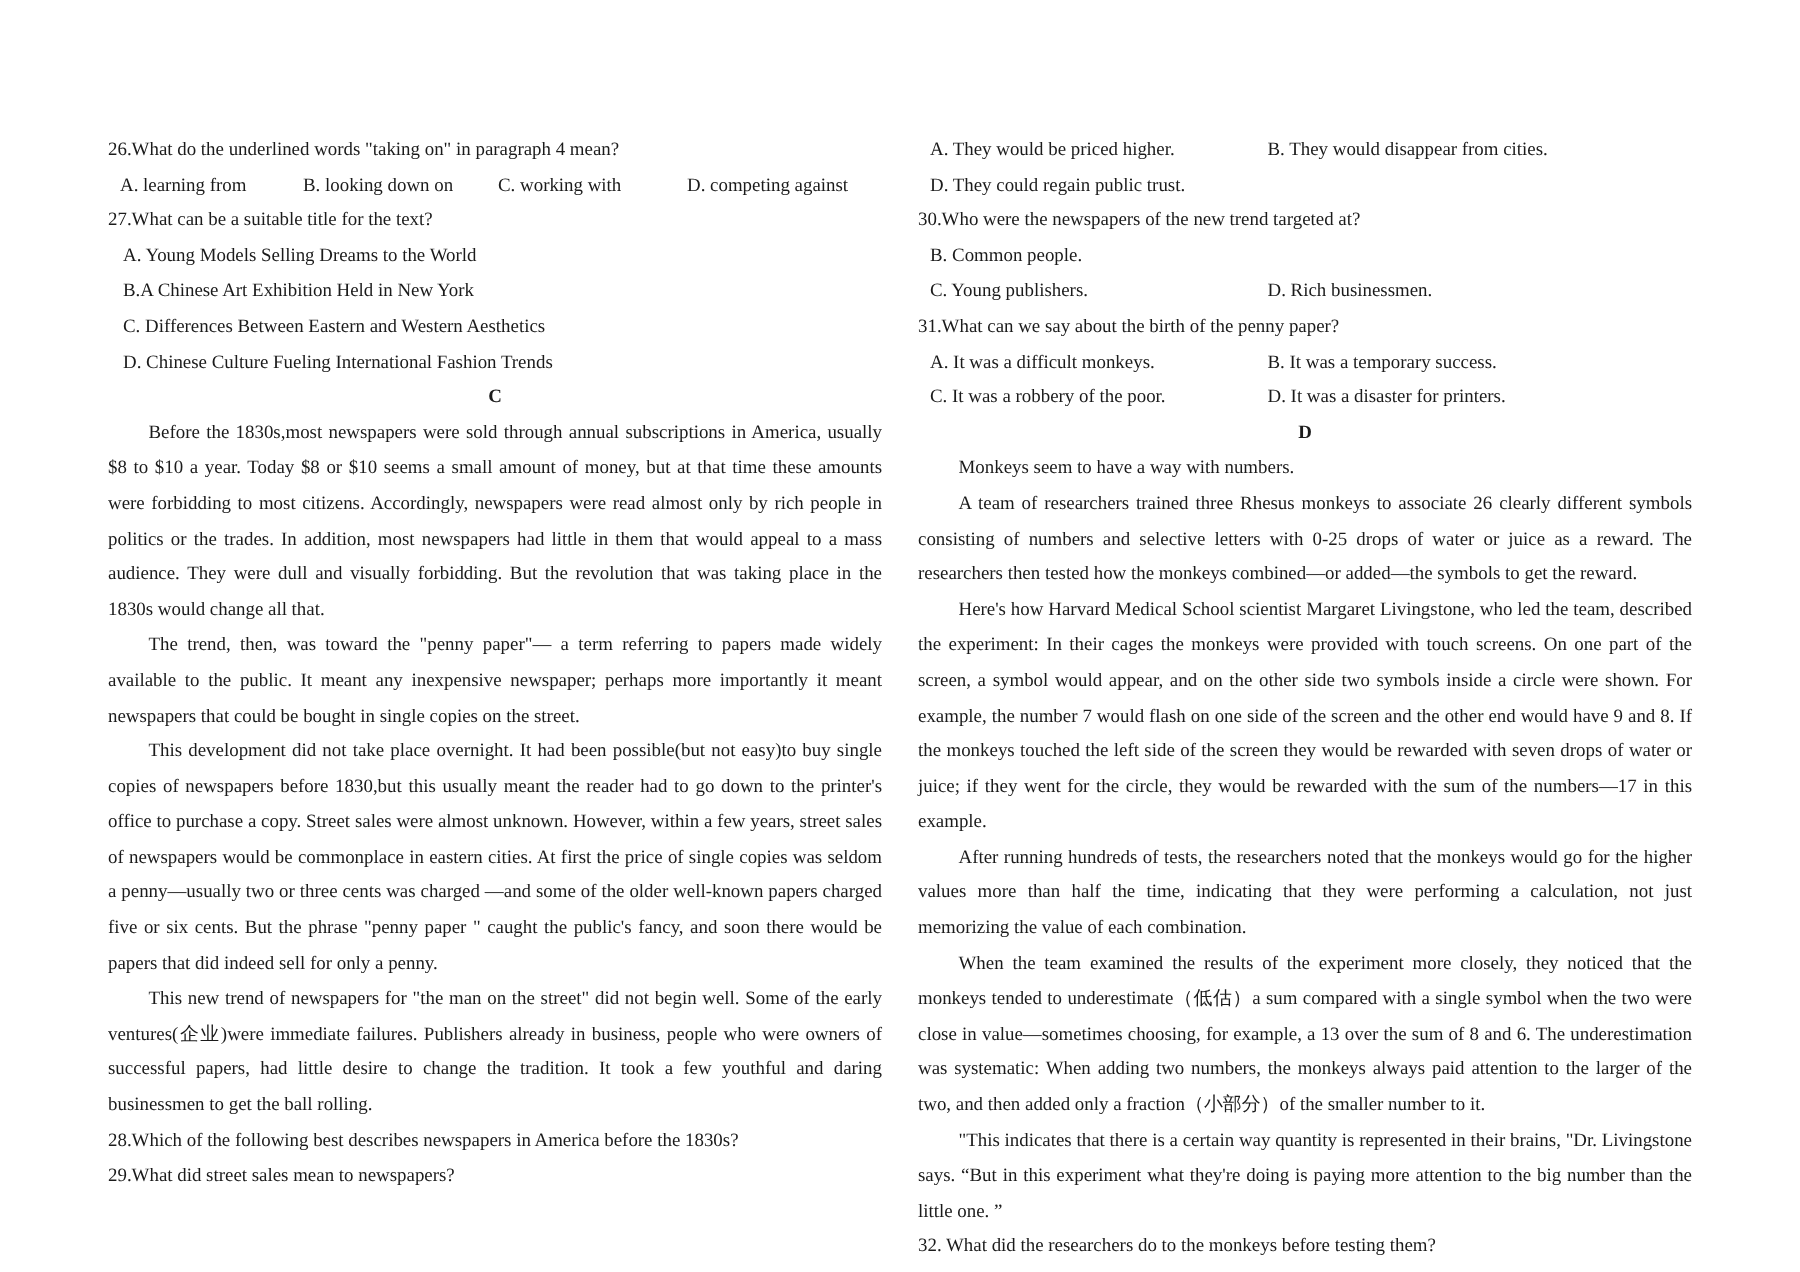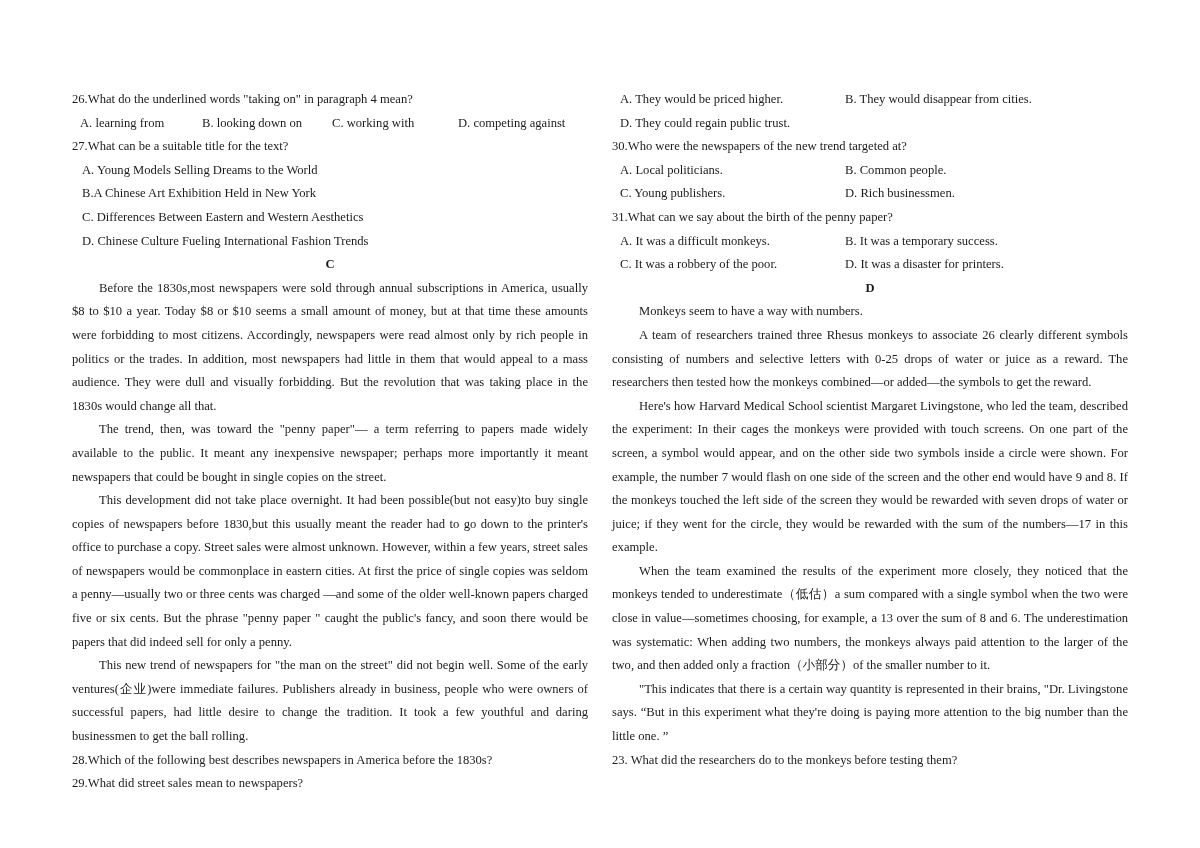--- a/index.html
+++ b/index.html
@@ -72,21 +72,20 @@
         <span class="opt">B. They would disappear from cities.</span>
       </div>
       <div class="opts2">
         <span class="opt">D. They could regain public trust.</span>
       </div>
     </div>
 
     <div>
       <div class="q-text">30.Who were the newspapers of the new trend targeted at?</div>
       <div class="opts2">
-        <span class="opt">A. Local politicians.</span>
         <span class="opt">B. Common people.</span>
       </div>
       <div class="opts2">
         <span class="opt">C. Young publishers.</span>
         <span class="opt">D. Rich businessmen.</span>
       </div>
     </div>
 
     <div>
       <div class="q-text">31.What can we say about the birth of the penny paper?</div>
@@ -98,20 +97,21 @@
         <span class="opt">C. It was a robbery of the poor.</span>
         <span class="opt">D. It was a disaster for printers.</span>
       </div>
     </div>
 
     <div class="sec-head">D</div>
 
     <p class="par">Monkeys seem to have a way with numbers.</p>
     <p class="par">A team of researchers trained three Rhesus monkeys to associate 26 clearly different symbols consisting of numbers and selective letters with 0-25 drops of water or juice as a reward. The researchers then tested how the monkeys combined—or added—the symbols to get the reward.</p>
     <p class="par">Here's how Harvard Medical School scientist Margaret Livingstone, who led the team, described the experiment: In their cages the monkeys were provided with touch screens. On one part of the screen, a symbol would appear, and on the other side two symbols inside a circle were shown. For example, the number 7 would flash on one side of the screen and the other end would have 9 and 8. If the monkeys touched the left side of the screen they would be rewarded with seven drops of water or juice; if they went for the circle, they would be rewarded with the sum of the numbers—17 in this example.</p>
+    <p class="par">After running hundreds of tests, the researchers noted that the monkeys would go for the higher values more than half the time, indicating that they were performing a calculation, not just memorizing the value of each combination.</p>
     <p class="par">When the team examined the results of the experiment more closely, they noticed that the monkeys tended to underestimate（低估）a sum compared with a single symbol when the two were close in value—sometimes choosing, for example, a 13 over the sum of 8 and 6. The underestimation was systematic: When adding two numbers, the monkeys always paid attention to the larger of the two, and then added only a fraction（小部分）of the smaller number to it.</p>
     <p class="par">"This indicates that there is a certain way quantity is represented in their brains, "Dr. Livingstone says.  “But in this experiment what they're doing is paying more attention to the big number than the little one. ”</p>
 
-    <div class="q-text">23. What did the researchers do to the monkeys before testing them?</div>
+    <div class="q-text">32. What did the researchers do to the monkeys before testing them?</div>
 
   </div>
 
 </div>
 
 </body></html>

